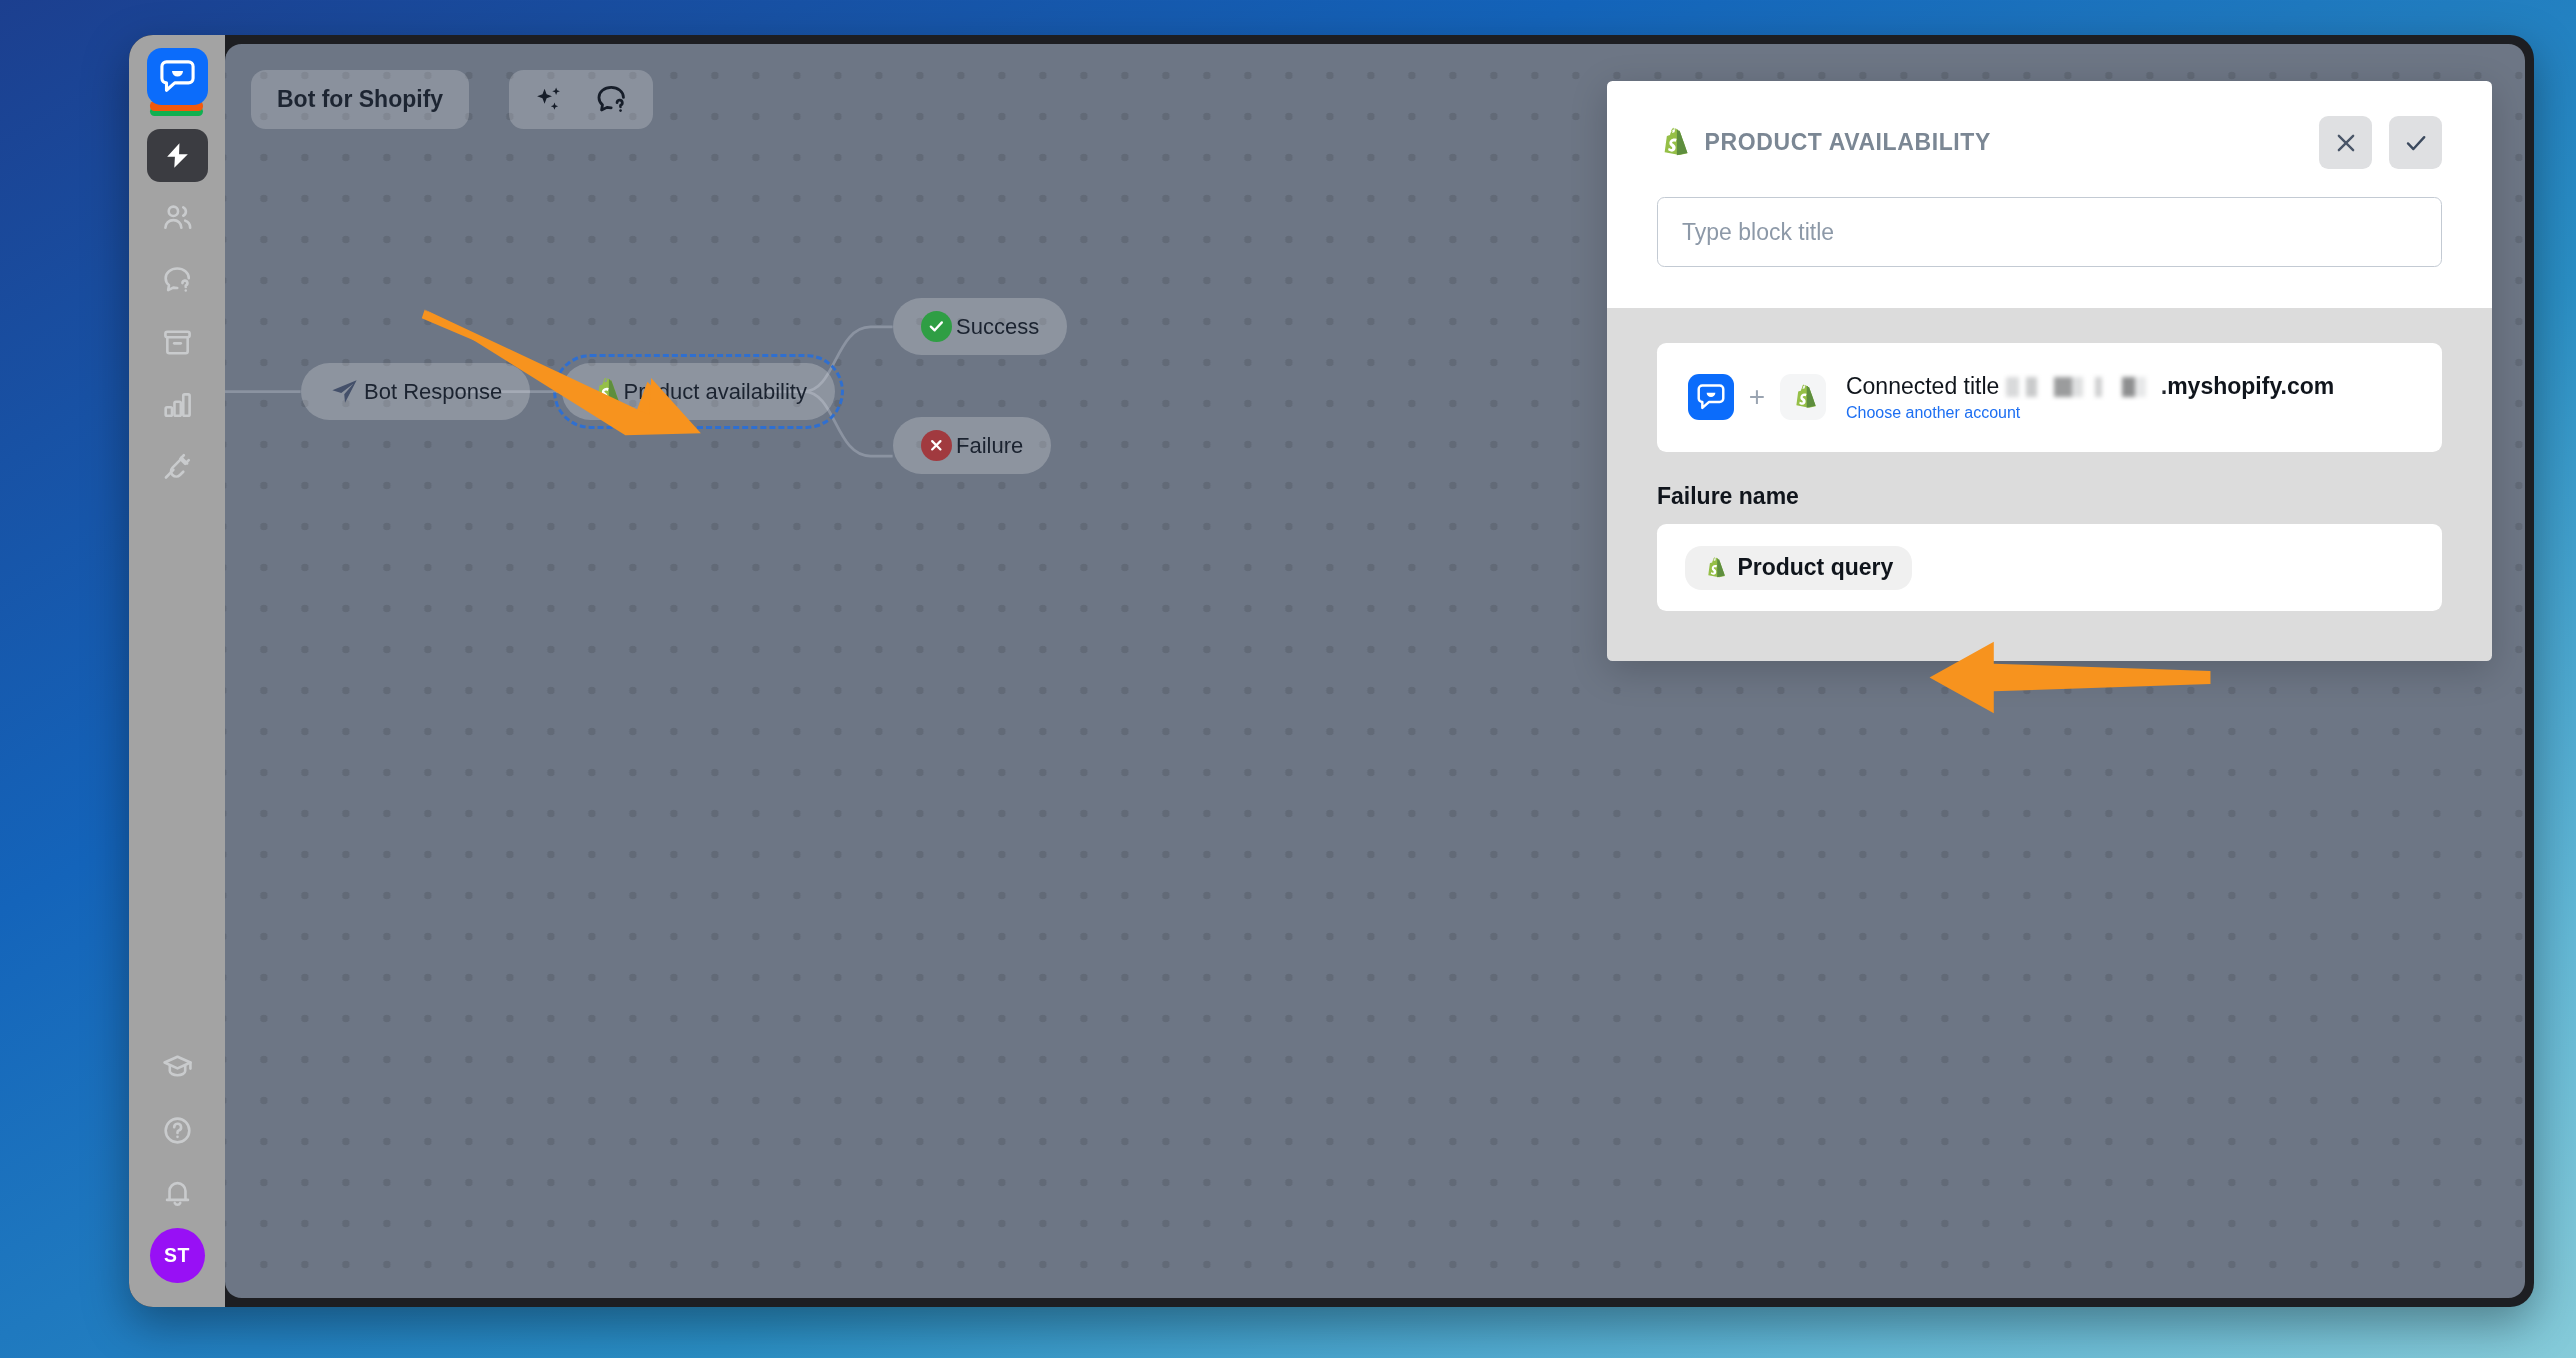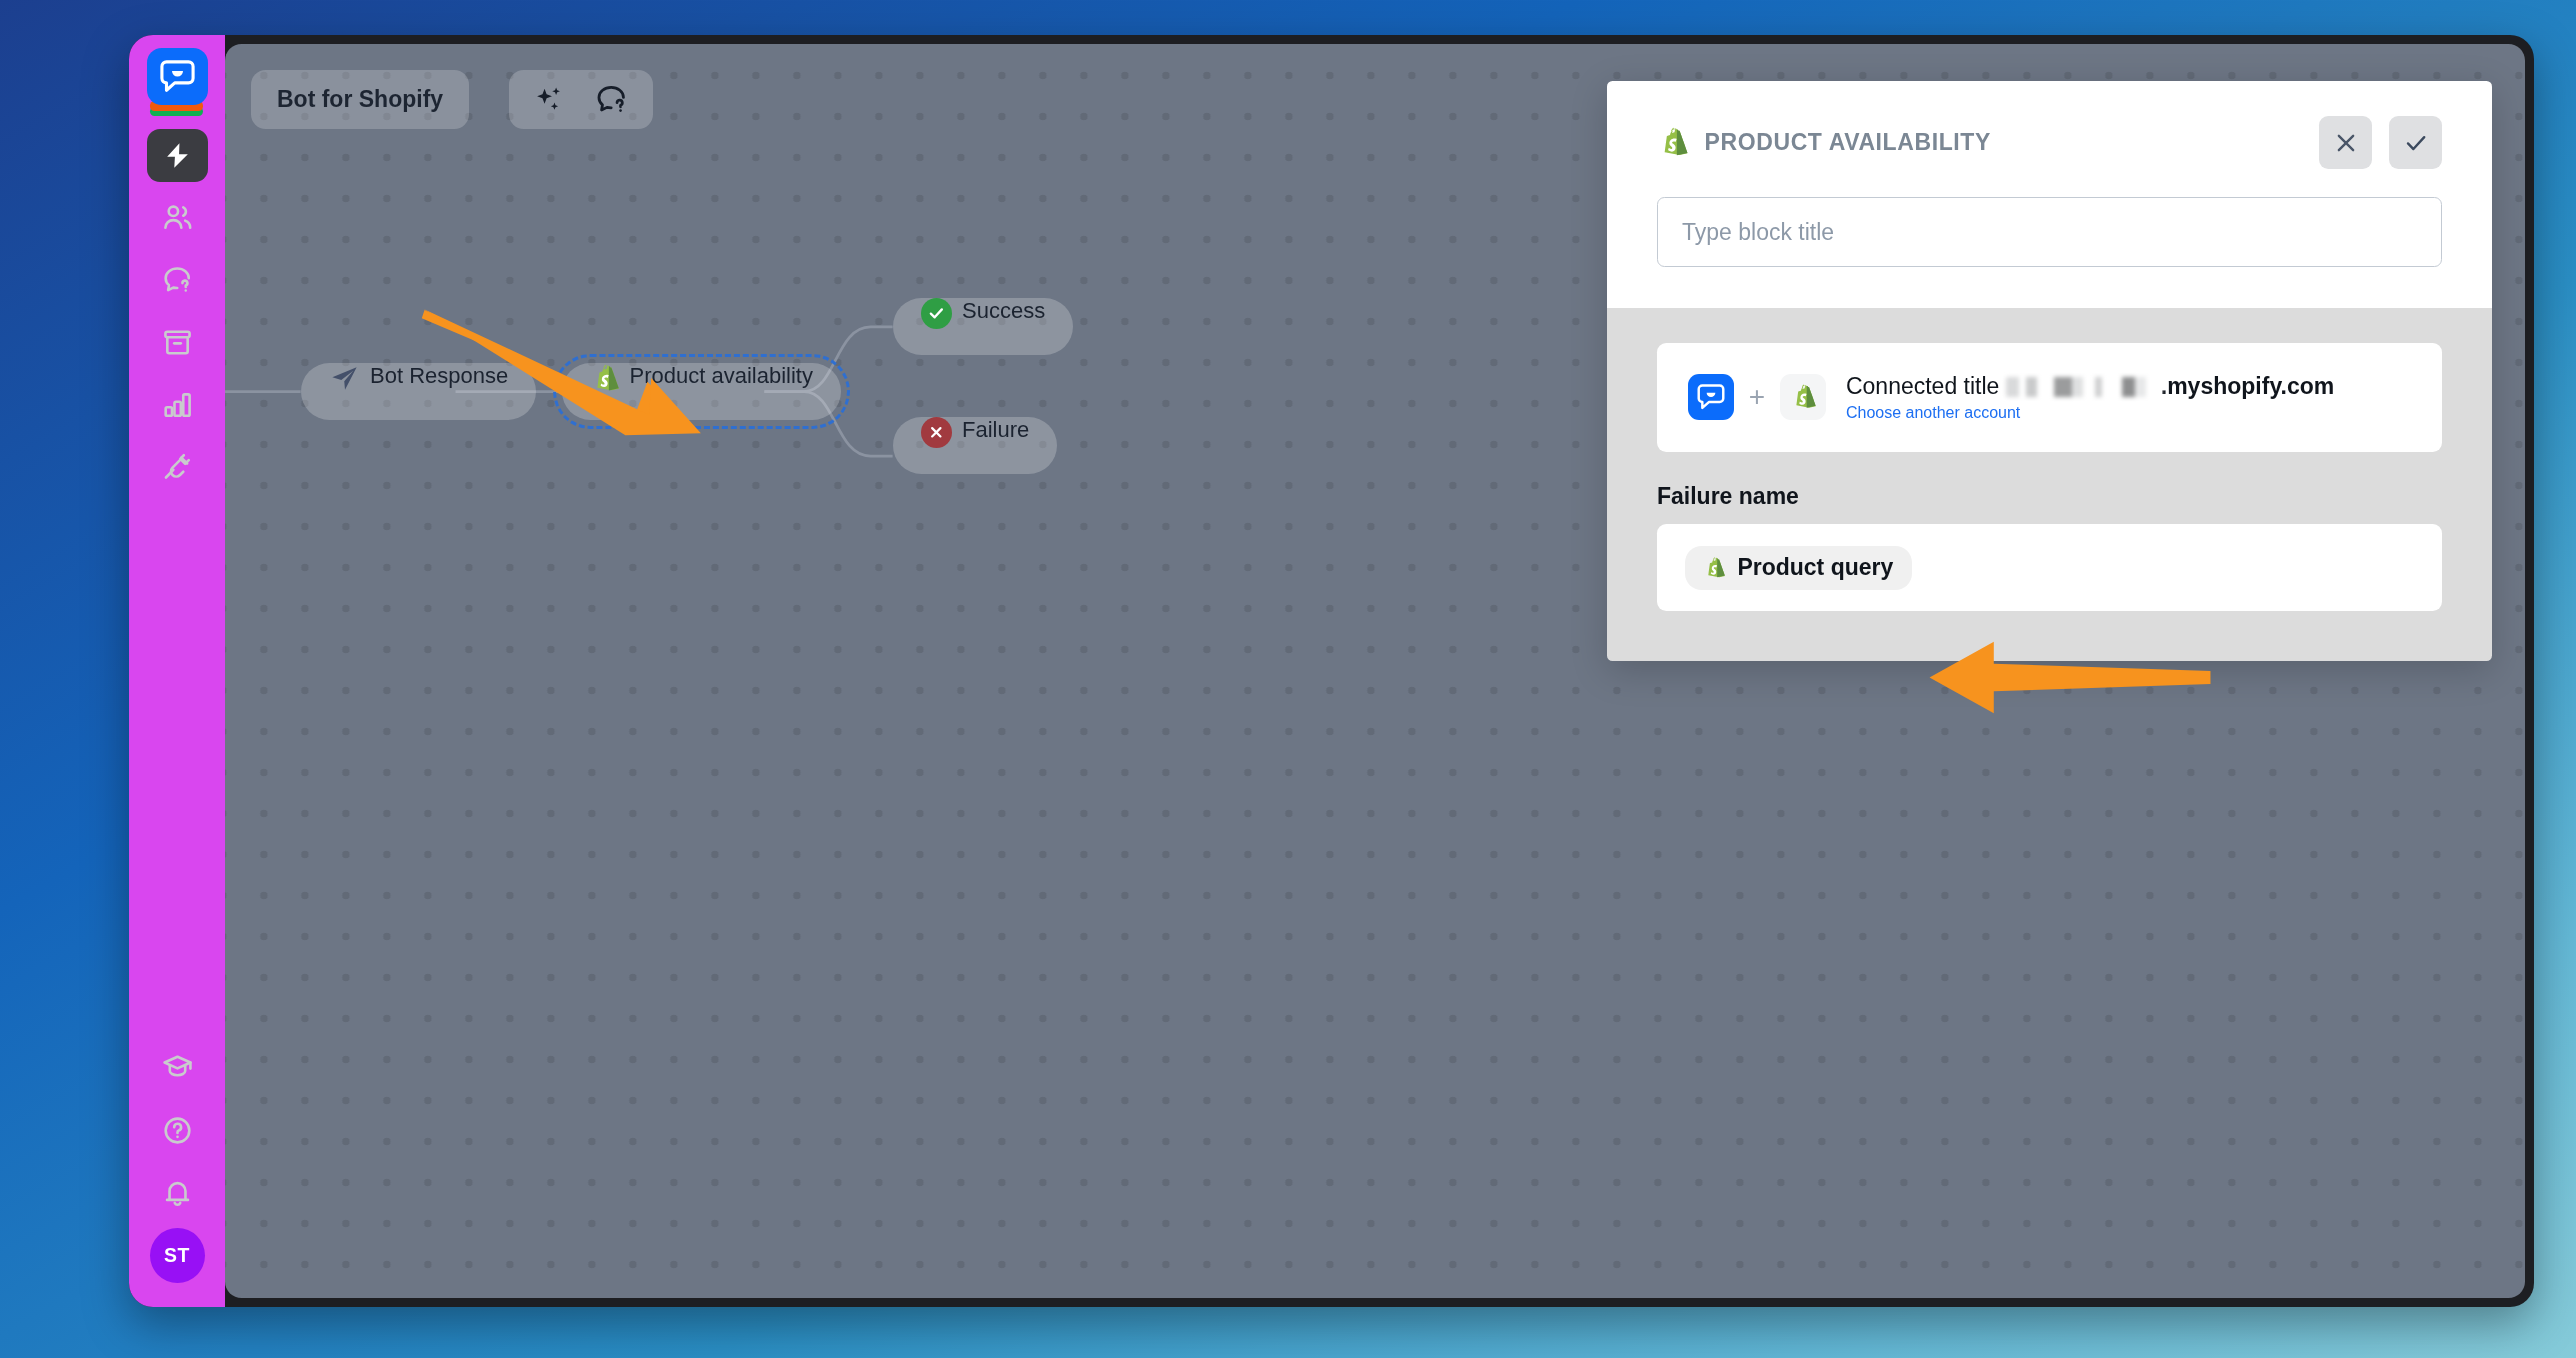--- a/index.html
+++ b/index.html
@@ -21,21 +21,21 @@
     background: #1d1e22;
     border-radius: 24px;
     box-shadow: 0 16.6px 46px rgba(0,0,0,.35);
     overflow: hidden;
     display: flex;
   }
 
   
   #sidebar {
     width: 96px;
-    background: #d946ef;
+    background: #a3a3a3;
     flex: 0 0 96px;
     display: flex;
     flex-direction: column;
     align-items: center;
     padding-top: 13px;
     position: relative;
     z-index: 5;
   }
   .logo-wrap { position: relative; width: 61px; height: 68px; margin-bottom: 13px; }
   .logo-stripe { position: absolute; left: 3.7px; width: 53px; height: 9.2px; border-radius: 4.6px; }
@@ -99,23 +99,23 @@
   .pill.icons .ic { display: flex; align-items: center; justify-content: center; cursor: pointer; }
 
   
   #flow { position: absolute; inset: 0; }
   #flow svg.edges { position: absolute; inset: 0; width: 100%; height: 100%; }
   .node {
     position: absolute;
     height: 57px;
     background: rgba(255,255,255,.22);
     border-radius: 29px;
-    display: flex; align-items: flex-start;
+    display: flex; align-items: center;
     padding: 0 28px;
-    gap: 10px;
+    gap: 4px;
     color: #1b2330;
     font-size: 22px;
     white-space: nowrap;
     cursor: pointer;
   }
   .node.selected { outline: 3.7px dashed #2f6fd0; outline-offset: 6.5px; border-radius: 29px; }
   .node .badge { width: 31px; height: 31px; border-radius: 50%; display: flex; align-items: center; justify-content: center; flex: 0 0 31px; }
   .node .badge.ok   { background: #2f9e44; }
   .node .badge.fail { background: #a13a3f; }
 

